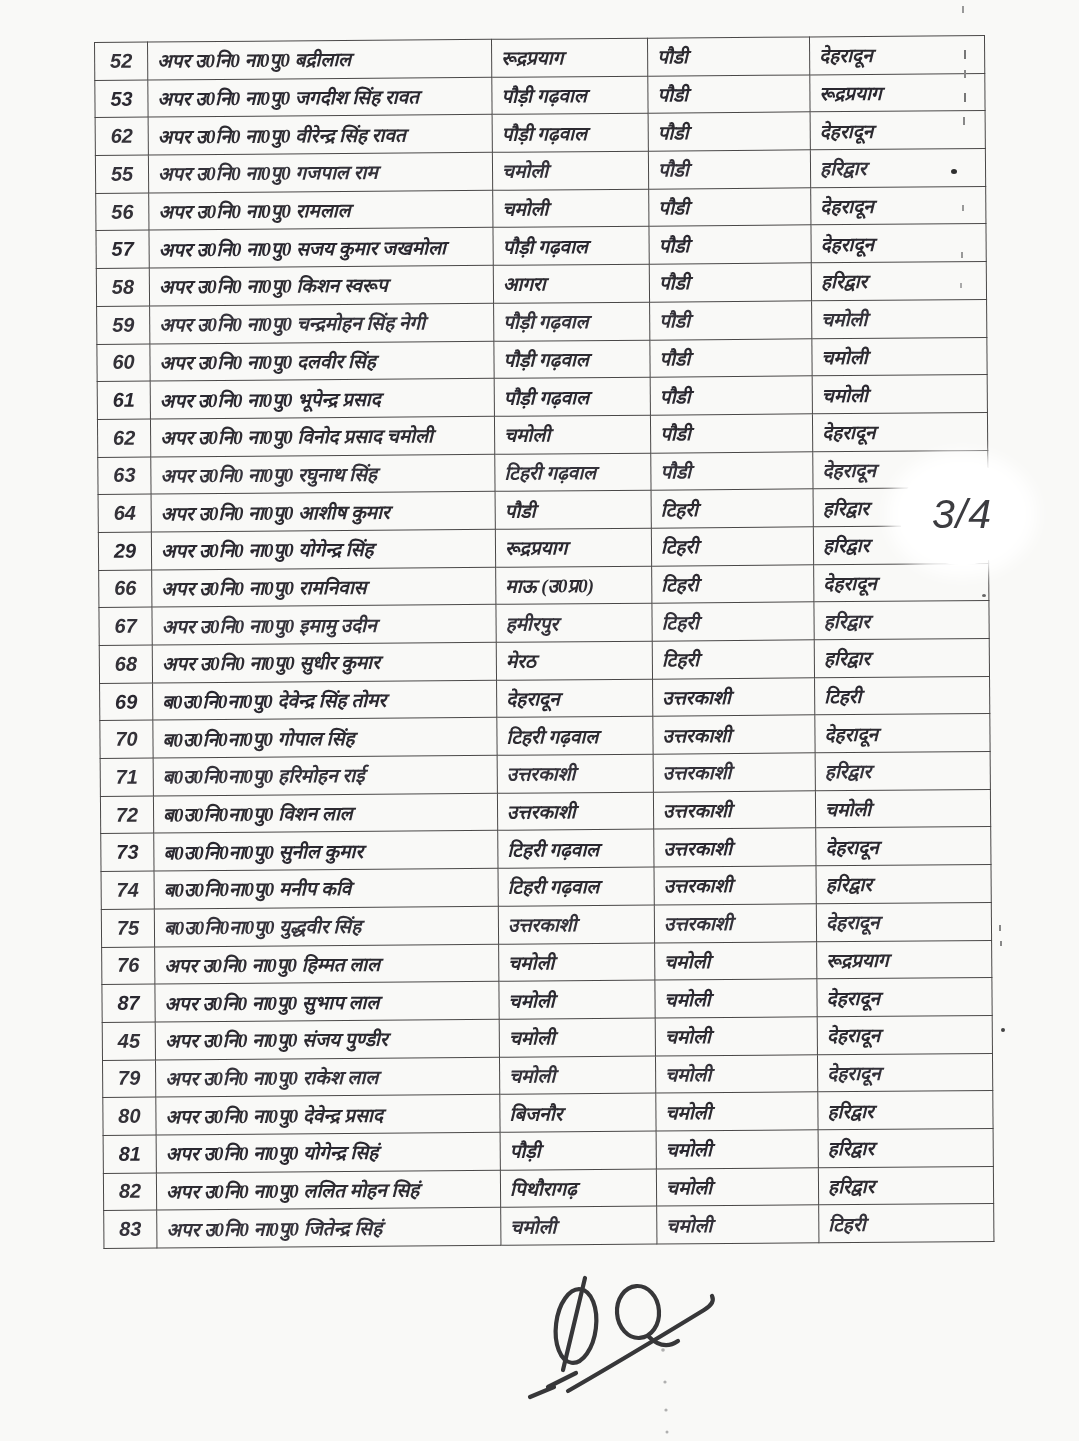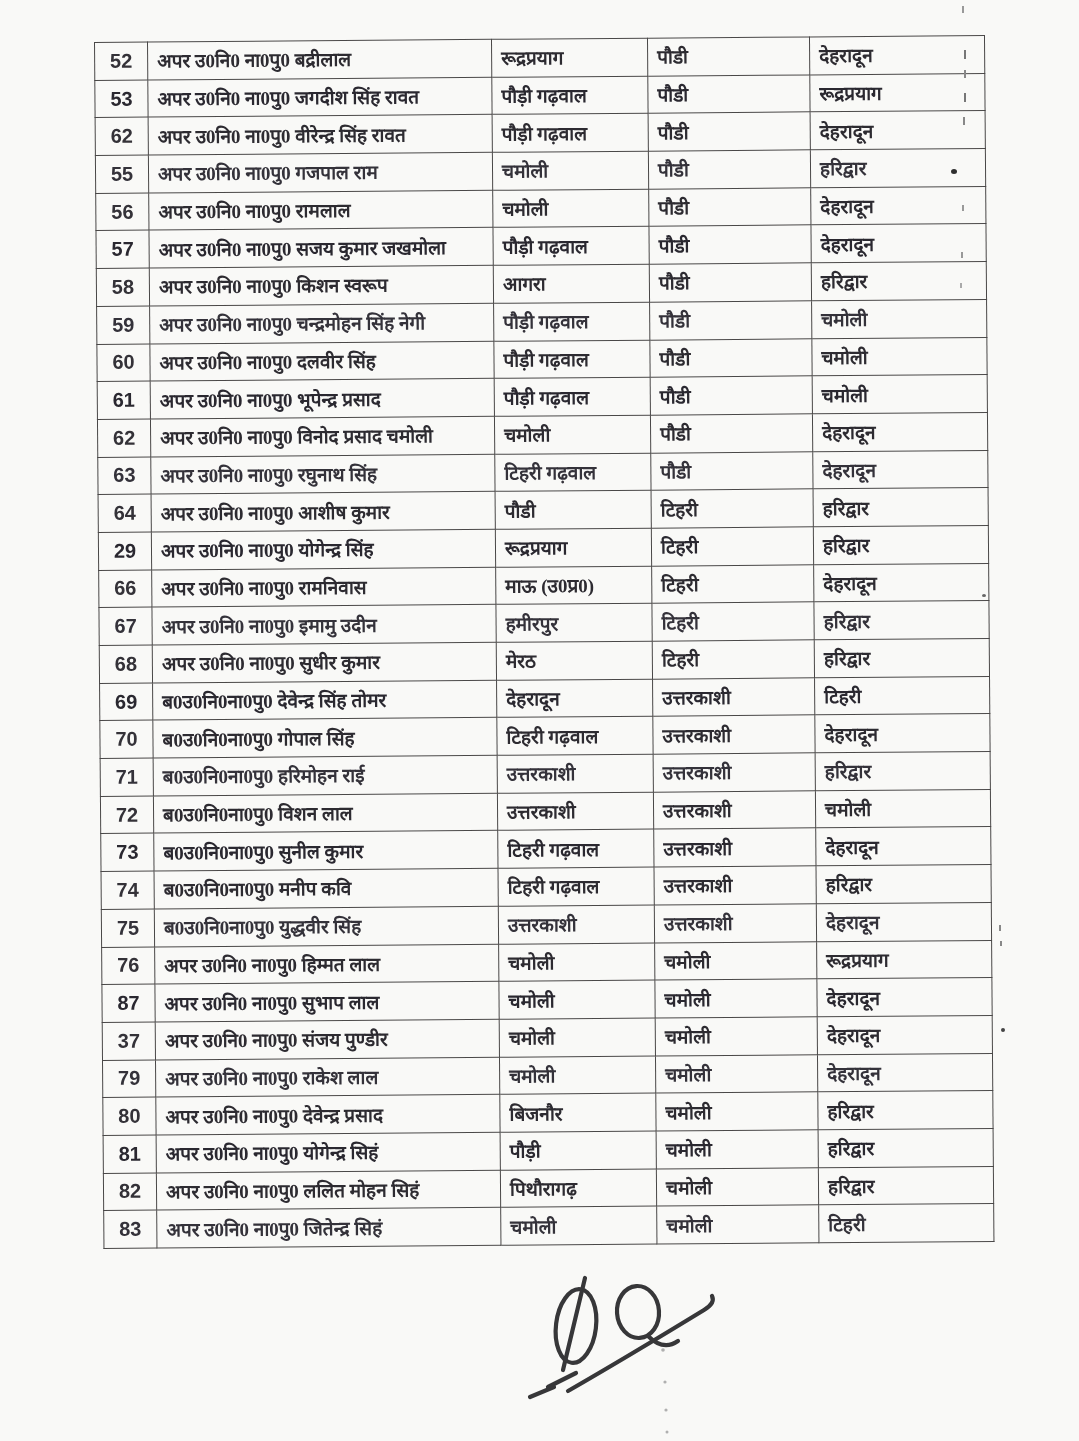--- a/index.html
+++ b/index.html
@@ -8,21 +8,21 @@
     --table_border:#4a4848;
     --badge_text:#3c3c40;
   }
   html,body{margin:0;padding:0;}
   body{
     width:1079px;height:1441px;
     background:var(--paper);
     position:relative;overflow:hidden;
     font-family:"Liberation Sans", sans-serif;
   }
-  .page{position:absolute;inset:0;}
+  .page{position:absolute;inset:0;font-style:italic;}
   .table-wrap{
     position:absolute;left:94px;top:42px;width:890px;
     transform:rotate(-0.45deg);
     transform-origin:top left;
   }
   table.roster{
     border-collapse:collapse;table-layout:fixed;width:890px;
   }
   table.roster td{
     border:1.6px solid var(--table_border);
@@ -250,21 +250,21 @@
             <td>रूद्रप्रयाग</td>
           </tr>
           <tr>
             <td class="sn">87</td>
             <td>अपर उ0नि0 ना0पु0 सुभाप लाल</td>
             <td>चमोली</td>
             <td>चमोली</td>
             <td>देहरादून</td>
           </tr>
           <tr>
-            <td class="sn">37</td>
+            <td class="sn">45</td>
             <td>अपर उ0नि0 ना0पु0 संजय पुण्डीर</td>
             <td>चमोली</td>
             <td>चमोली</td>
             <td>देहरादून</td>
           </tr>
           <tr>
             <td class="sn">79</td>
             <td>अपर उ0नि0 ना0पु0 राकेश लाल</td>
             <td>चमोली</td>
             <td>चमोली</td>
@@ -295,20 +295,23 @@
             <td class="sn">83</td>
             <td>अपर उ0नि0 ना0पु0 जितेन्द्र सिहं</td>
             <td>चमोली</td>
             <td>चमोली</td>
             <td>टिहरी</td>
           </tr>
         </tbody>
     </table>
   </div>
 
+  <div class="page-badge">
+    <span>3/4</span>
+  </div>
 
   <svg class="signature" width="224" height="172" viewBox="0 0 224 172">
     <g fill="none" stroke="#232325" stroke-width="4.2" stroke-linecap="round" opacity="0.9">
       <ellipse cx="58" cy="56" rx="20" ry="37" transform="rotate(7 58 56)"></ellipse>
       <path d="M67 8 L45 100"></path>
       <ellipse cx="120" cy="42" rx="21" ry="26" transform="rotate(-4 120 42)"></ellipse>
       <path d="M130 66 C140 76 150 78 160 71"></path>
       <path d="M50 121 C90 98 150 62 186 40 C191 37 197 32 194 26"></path>
       <path d="M30 117 L58 103"></path>
       <path d="M12 127 L36 117"></path>

